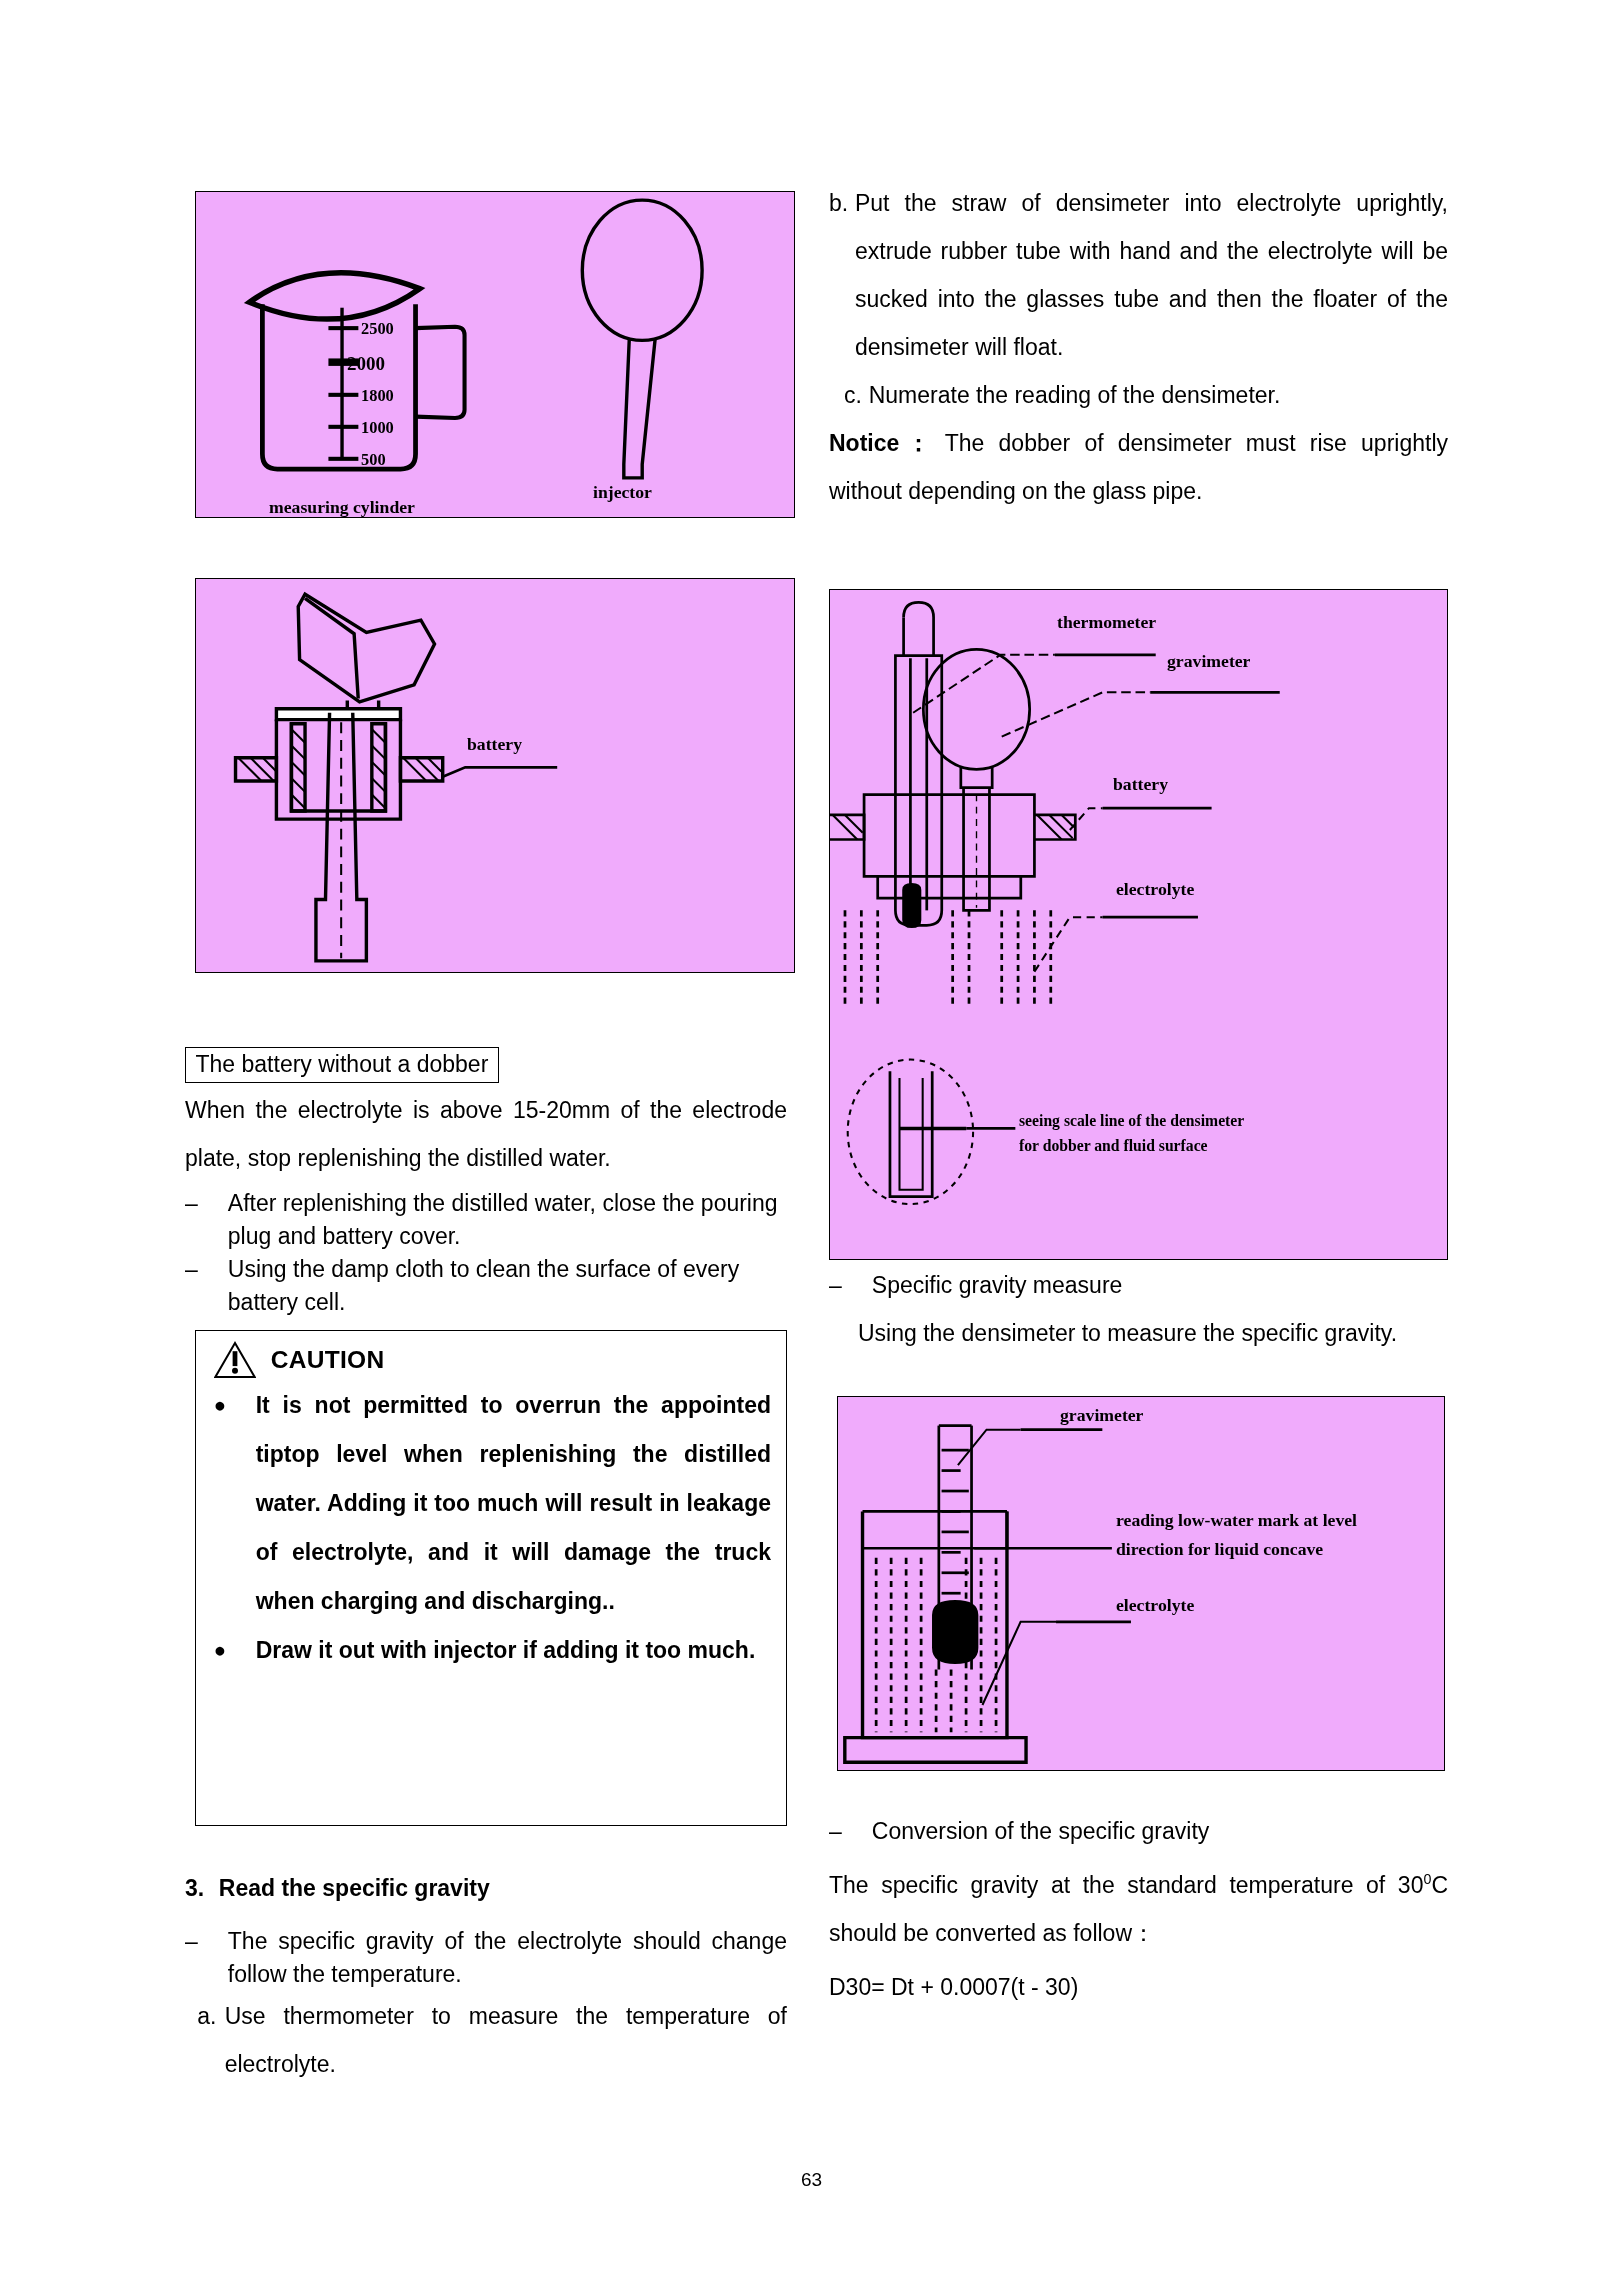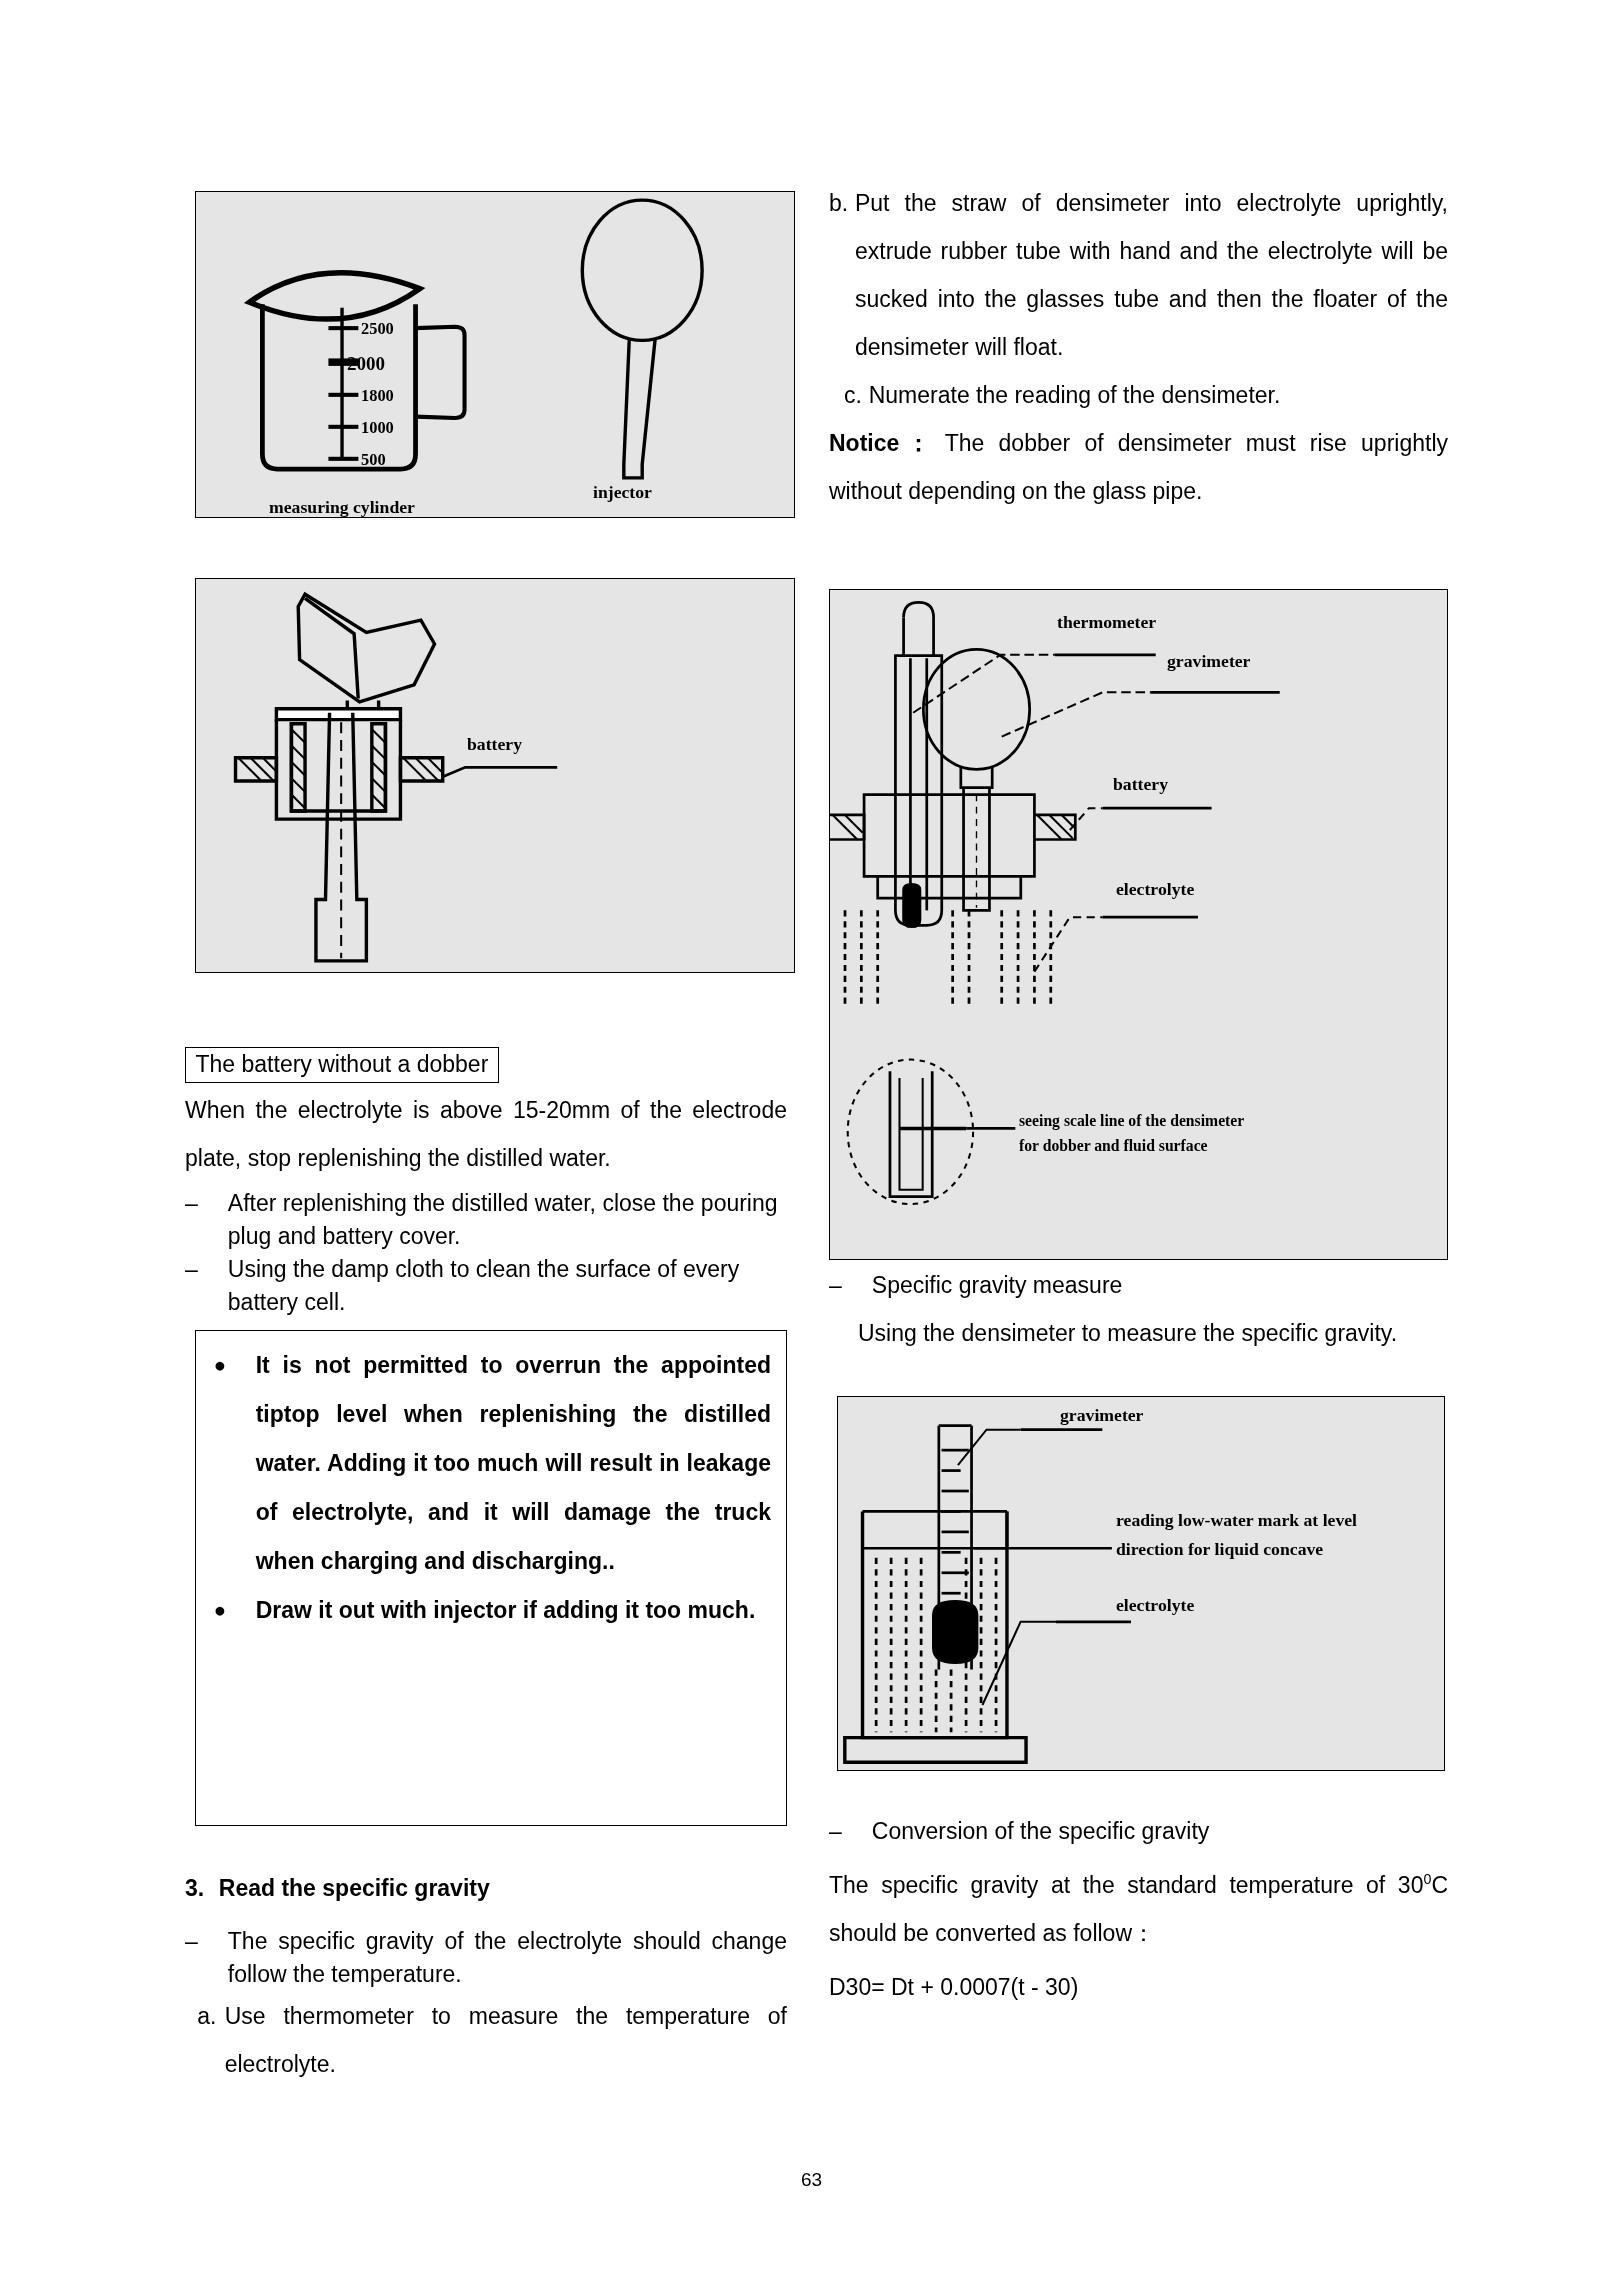--- a/index.html
+++ b/index.html
@@ -20,21 +20,21 @@
   #page {
     position: absolute;
     left: 0; top: 0;
     width: 1623px; height: 2295px;
     background: #fff;
   }
 
   
   .figbox {
     border: 1.4px solid #000;
-    background: #e5e5e5;
+    background: #f0abfc;
     position: relative;
     box-sizing: border-box;
   }
 
   
   .p {
     font-size: 23px;
     line-height: 48px;
     text-align: justify;
     text-justify: inter-word;
@@ -243,20 +243,30 @@
       <span class="mk">–</span>
       <span class="bd noj" style="margin-left:30px;">After replenishing the distilled water, close the pouring plug and battery cover.</span>
     </div>
     <div class="row tight">
       <span class="mk">–</span>
       <span class="bd noj" style="margin-left:30px;">Using the damp cloth to clean the surface of every battery cell.</span>
     </div>
   </div>
 
   <div class="caution-box" style="position:absolute;left:195px;top:1330px;width:592px;height:496px;">
+    <div class="caution-head">
+      <span style="display:inline-block;width:42px;height:38px;">
+        <svg width="42" height="38" viewBox="0 0 62 56">
+          <path d="M31 3 L60 53 L2 53 Z" fill="none" stroke="#000" stroke-width="3"></path>
+          <rect x="27.5" y="15" width="7" height="22" fill="#000"></rect>
+          <circle cx="31" cy="44" r="4.4" fill="#000"></circle>
+        </svg>
+      </span>
+      <span class="caution-title">CAUTION</span>
+    </div>
 
     <div class="caution-item">
       <span class="dot">●</span>
       <span class="bd">It is not permitted to overrun the appointed tiptop level when replenishing the distilled water. Adding it too much will result in leakage of electrolyte, and it will damage the truck when charging and discharging..</span>
     </div>
     <div class="caution-item">
       <span class="dot">●</span>
       <span class="bd">Draw it out with injector if adding it too much.</span>
     </div>
   </div>

